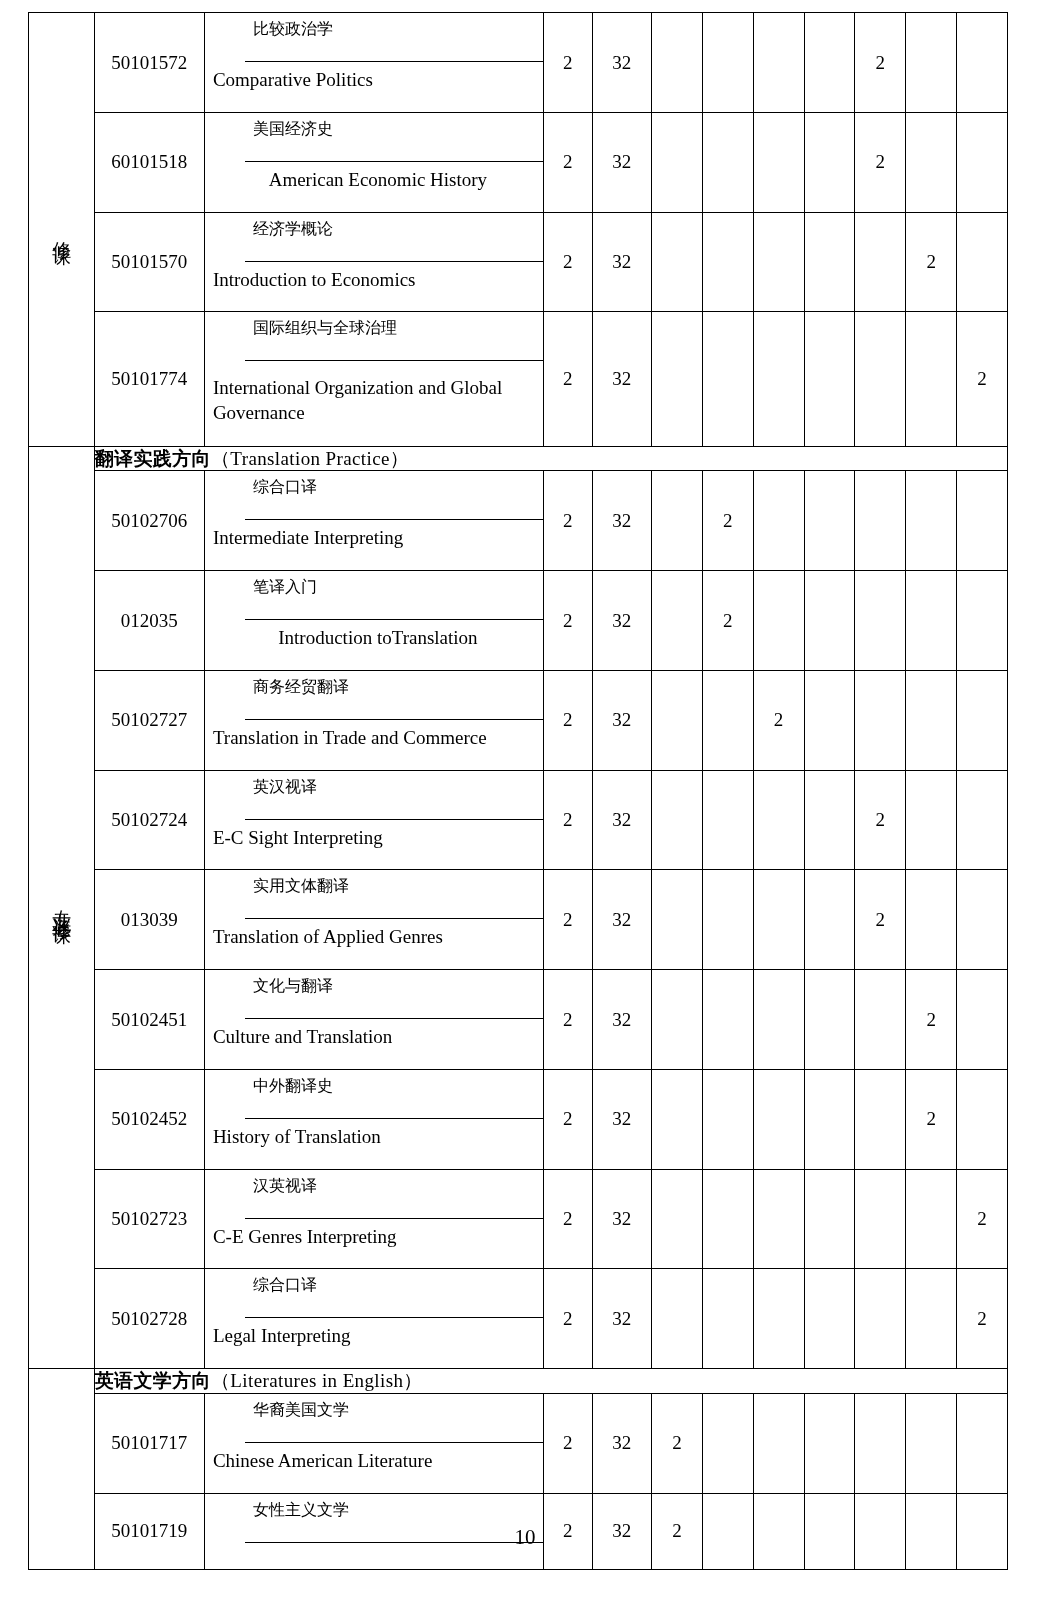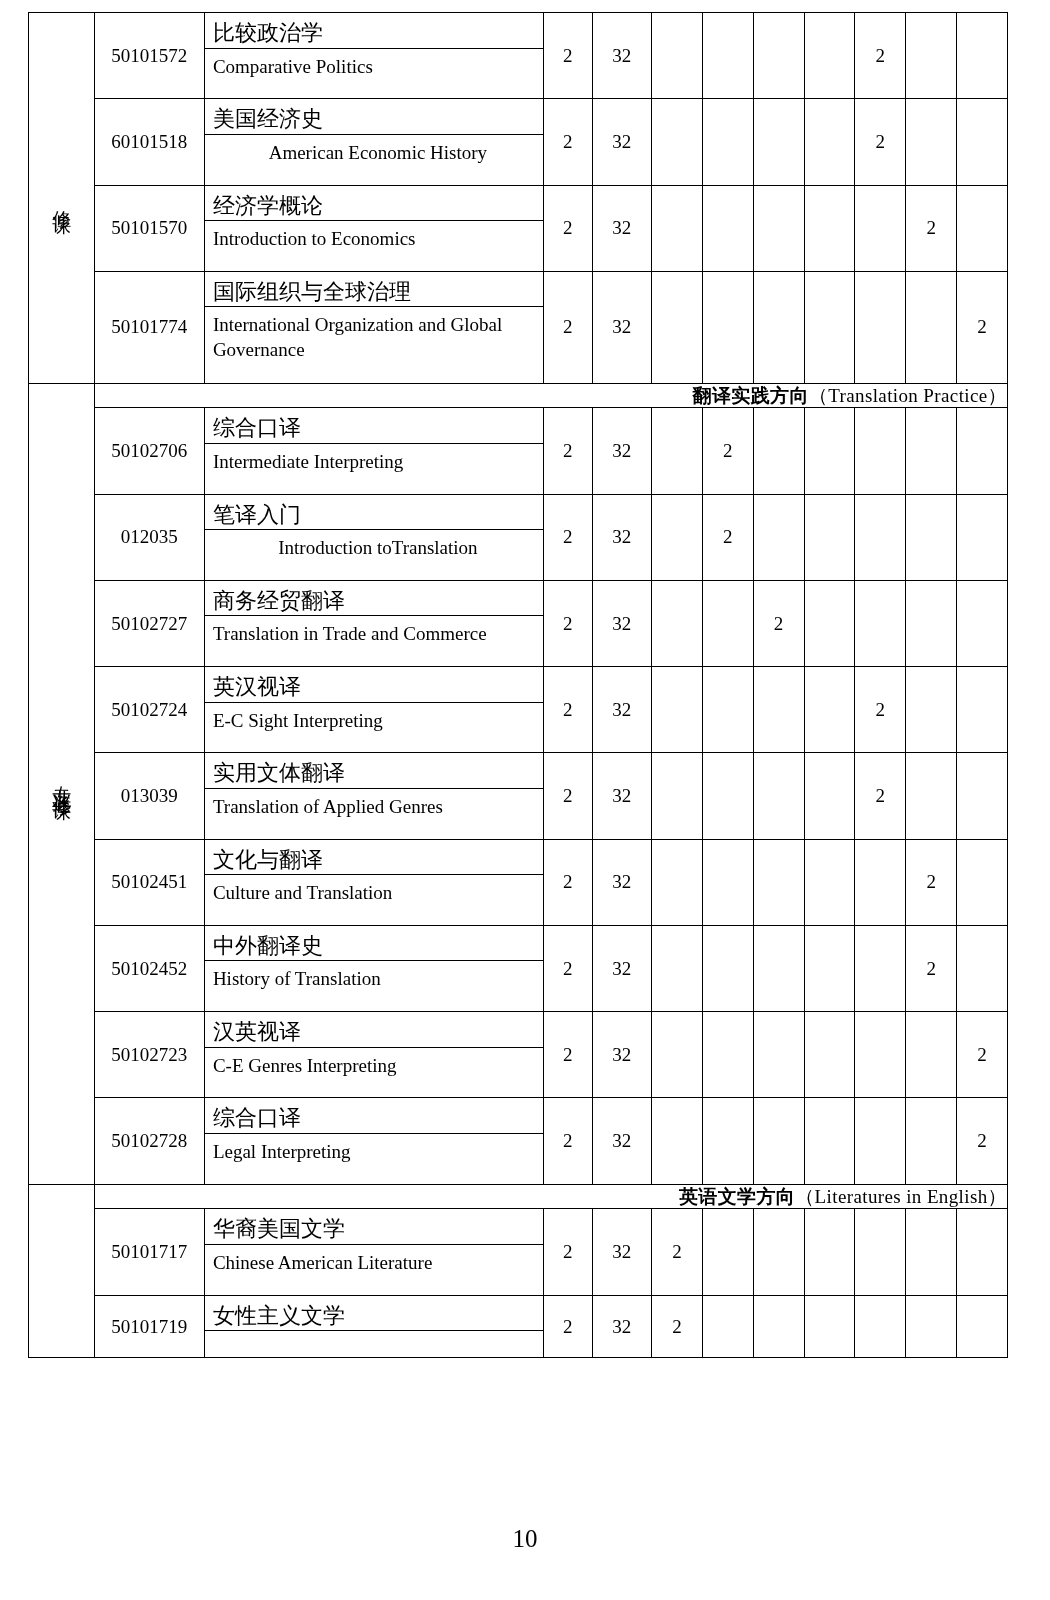--- a/index.html
+++ b/index.html
@@ -66,61 +66,63 @@
   }
   .name-cell {
     padding: 0;
     vertical-align: top;
   }
   .name-inner {
     display: block;
   }
   .name-cn {
     display: block;
-    padding: 6px 6px 1px 8px;
+    padding: 6px 6px 22px 8px;
     border-bottom: 1.5px solid #000000;
-    font-size: 22px;
+    font-size: 16px;
     white-space: nowrap;
+    margin-left: 40px;
   }
   .name-en {
     display: block;
     padding: 6px 6px 20px 8px;
     font-size: 19px;
   }
   .name-en.indent {
     padding-left: 14px;
     text-align: center;
   }
   .num-cell {
     text-align: center;
     font-size: 19px;
   }
   .sem-cell {
     text-align: center;
     font-size: 19px;
   }
   .section-header {
-    text-align: right;
+    text-align: left;
     font-size: 20px;
     padding: 9px 0;
     letter-spacing: 0.02em;
   }
   .section-header .cn {
     font-weight: bold;
   }
   .name-cell.tall .name-en {
     line-height: 1.3;
+    margin-top: 9px;
   }
   .page-number {
     position: absolute;
     left: 0;
     top: 1525px;
     width: 1050px;
     text-align: center;
-    font-size: 25px;
+    font-size: 21px;
   }
   .vert {
     writing-mode: vertical-rl;
     text-orientation: upright;
     white-space: nowrap;
     margin: 0 auto;
     letter-spacing: 0.22em;
     line-height: 1.1;
   }
   .clip-row td {

